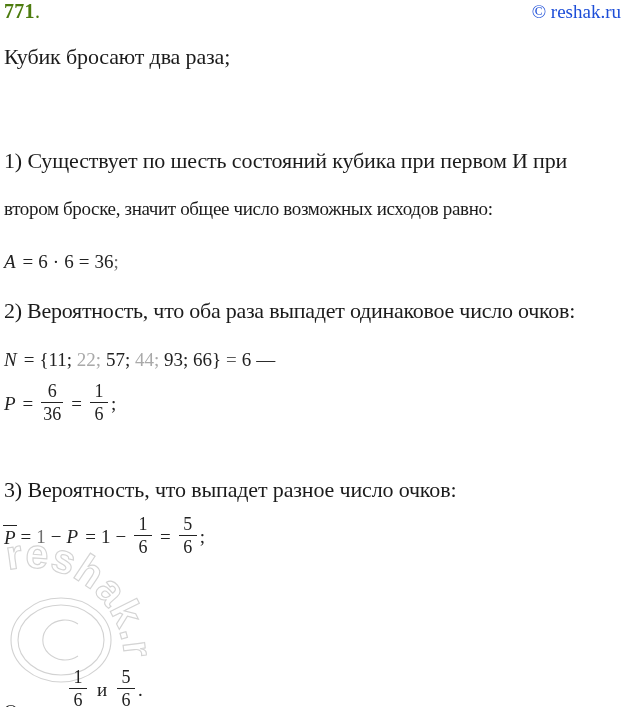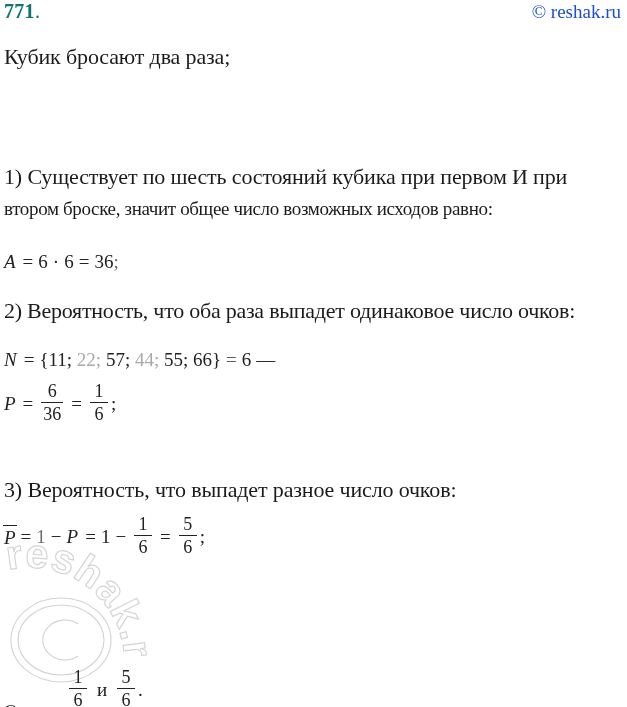--- a/index.html
+++ b/index.html
@@ -24,21 +24,21 @@
 
   
   .task-number {
     position: absolute;
     left: 4px;
     top: 0px;
     font-family: "Liberation Serif", "DejaVu Serif", serif;
     font-size: 20px;
     font-weight: bold;
     letter-spacing: 0.3px;
-    color: #0f766e;
+    color: #4d7c0f;
   }
   .task-number .dot { font-weight: 400; }
 
   .copyright {
     position: absolute;
     right: 6px;
     top: 1px;
     font-family: "Liberation Serif", "DejaVu Serif", serif;
     font-size: 19px;
     color: #1d4ed8;
@@ -50,21 +50,21 @@
     position: absolute;
     left: 4px;
     font-family: "Liberation Serif", "DejaVu Serif", serif;
     font-size: 22px;
     color: #1b1b1b;
     white-space: nowrap;
     letter-spacing: -0.15px;
   }
 
   .intro      { top: 44px; }
-  .p1-l1      { top: 148px; margin-top: 16px; }
+  .p1-l1      { top: 148px; }
   .p1-l2      { top: 198px; font-size: 19px; letter-spacing: -0.35px;}
   .p2-l1      { top: 298px; letter-spacing: -0.25px;}
   .p3-l1      { top: 477px; text-align: right; }
 
   
   .math {
     position: absolute;
     left: 4px;
     font-family: "Liberation Serif", "DejaVu Serif", serif;
     font-size: 19px;
@@ -211,21 +211,21 @@
     <div class="line p2-l1">2) Вероятность, что оба раза выпадет одинаковое число очков:</div>
 
     <div class="math mline-N">
       <span class="var">N</span>
       <span class="op">=</span>
       <span>{</span>
       <span>11;</span>&nbsp;
       <span class="faded">22;</span>&nbsp;
       <span>57;</span>&nbsp;
       <span class="faded">44;</span>&nbsp;
-      <span>55;</span>&nbsp;
+      <span>93;</span>&nbsp;
       <span>66</span><span>}</span>
       <span class="op semi">=</span>
       <span>6</span>
       <span class="op">—</span>
     </div>
 
     <div class="math mline-P">
       <span class="var">P</span>
       <span class="op">=</span>
       <span class="frac">

